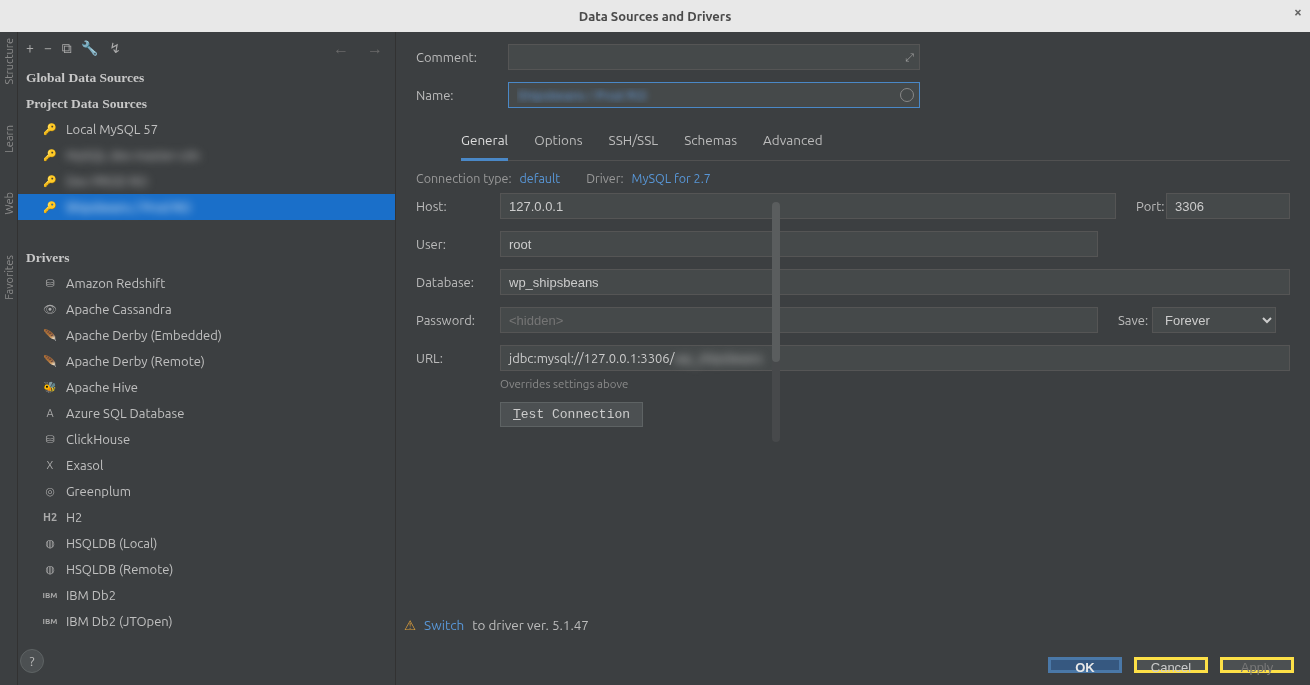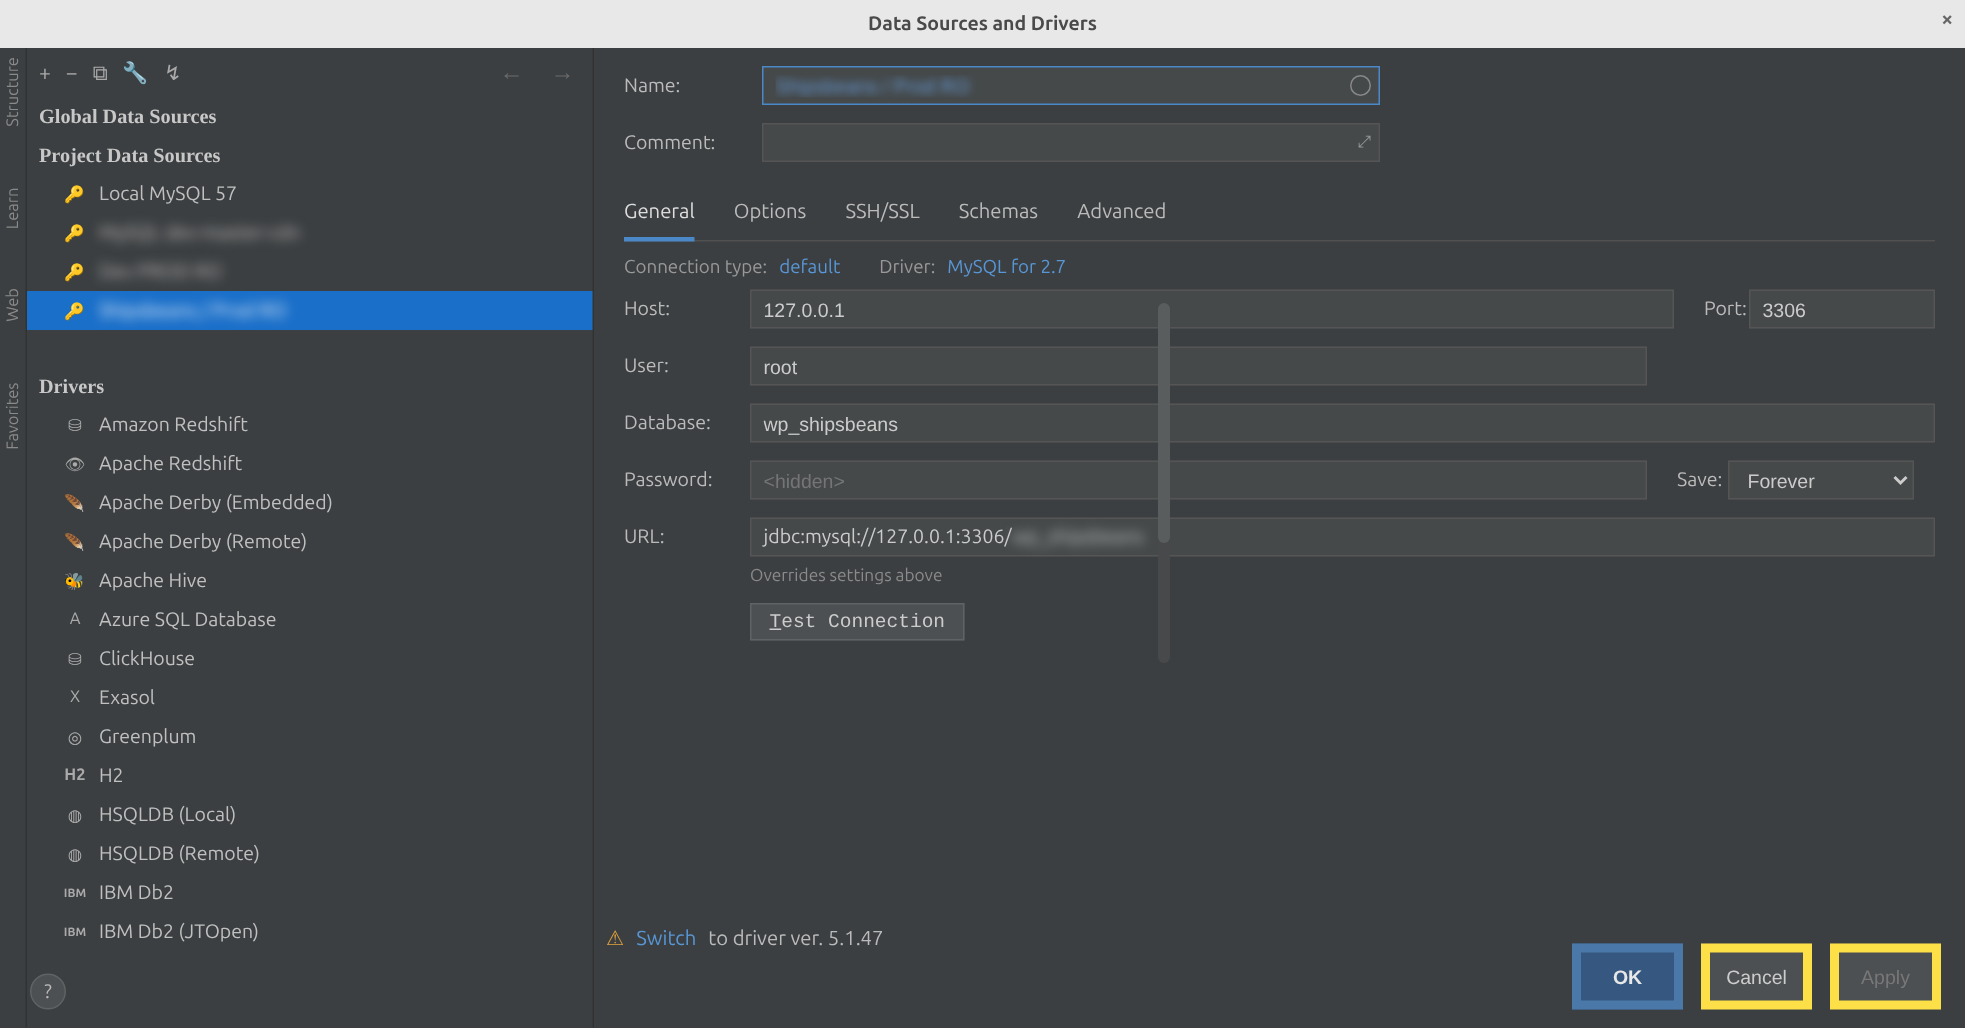--- a/index.html
+++ b/index.html
@@ -111,20 +111,21 @@
 }
 .name-input { width: 412px; border: 1px solid #4a88c7; position: relative; }
 .name-icon-wrap {
   position: absolute; right: 6px; top: 50%; transform: translateY(-50%);
   width: 14px; height: 14px; border: 1px solid #888; border-radius: 50%;
 }
 .comment-input { width: 412px; }
 .tabs {
   display:flex; gap: 26px; padding: 6px 0 0 0; border-bottom: 1px solid #515151;
   margin-top: 8px;
+  margin-left: 45px;
 }
 .tab { padding: 6px 0 10px 0; color: #bbb; cursor: pointer; font-size: 13.5px; }
 .tab.active { color: #ddd; border-bottom: 3px solid #4a88c7; margin-bottom: -1px; }
 .subrow { display:flex; align-items:center; gap: 8px; padding: 10px 0 8px 0; font-size: 12.5px; }
 .subrow .k { color: #999; }
 .subrow .v { color: #5896d6; }
 .field-row { display:flex; align-items:center; margin-bottom: 12px; }
 .field-label { width: 84px; color:#bbb; }
 .wide { flex:1; }
 .port-label { width: 50px; padding-left: 20px; }
@@ -163,23 +164,23 @@
 .warn-ico { color: #e2a23b; }
 .footer-warn .link { color: #5896d6; }
 .footer-warn .rest { color: #bbb; }
 .button-bar {
   position: absolute;
   bottom: 12px; right: 16px;
   display: flex; gap: 12px;
 }
 .button-bar .dlg-btn {
   min-width: 74px;
-  height: 44px;
+  height: 16px;
   background: #4c5052;
-  border: 6px solid #fde047;
+  border: 3px solid #fde047;
   color: #ccc;
   font-size: 13px;
   cursor: pointer;
 }
 .button-bar .dlg-btn.primary { background: #365880; border-color: #4a78a8; color: #e8e8e8; font-weight:600; }
 .button-bar .dlg-btn.disabled { color: #777; }
 .help {
   position: absolute;
   left: 2px; bottom: 12px;
   width: 24px; height: 24px;
@@ -260,21 +261,21 @@
     </div>
 
     <div class="section-header" style="margin-top:18px">Drivers</div>
     <div class="tree drivers-list">
       <div class="tree-item">
           <span class="ico">⛁</span>
           <span>Amazon Redshift</span>
         </div>
       <div class="tree-item">
           <span class="ico">👁</span>
-          <span>Apache Redshift</span>
+          <span>Apache Cassandra</span>
         </div>
       <div class="tree-item">
           <span class="ico">🪶</span>
           <span>Apache Derby (Embedded)</span>
         </div>
       <div class="tree-item">
           <span class="ico">🪶</span>
           <span>Apache Derby (Remote)</span>
         </div>
       <div class="tree-item">
@@ -325,32 +326,32 @@
         </div>
     </div>
 
     <div class="help">
         <span>?</span>
       </div>
   </div>
 
   <div class="content">
     <div class="form">
+      <div class="row">
+        <span class="label">Comment:</span>
+        <span class="cwrap">
+          <input class="input comment-input" style="">
+          <span class="expand-icon">⤢</span>
+        </span>
+      </div>
       <div class="row">
         <span class="label">Name:</span>
         <span class="cwrap">
           <input class="input name-input" style="color: transparent; text-shadow: rgb(106, 160, 224) 0px 0px 6px;" value="Shipsbeans / Prod RO">
           <span class="name-icon-wrap"></span>
-        </span>
-      </div>
-      <div class="row">
-        <span class="label">Comment:</span>
-        <span class="cwrap">
-          <input class="input comment-input" style="">
-          <span class="expand-icon">⤢</span>
         </span>
       </div>
 
       <div class="tabs">
         <div class="tab active">General</div>
         <div class="tab">Options</div>
         <div class="tab">SSH/SSL</div>
         <div class="tab">Schemas</div>
         <div class="tab">Advanced</div>
       </div>

